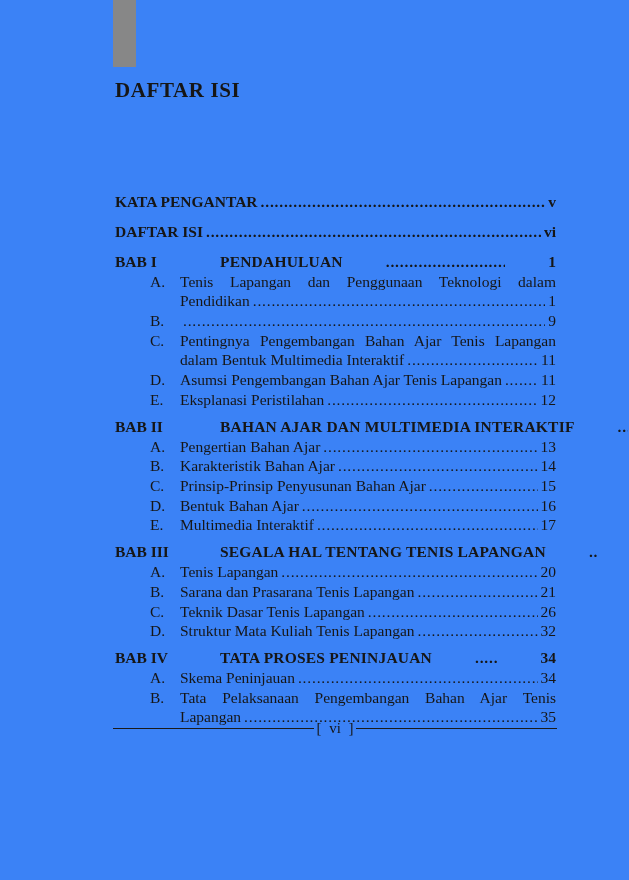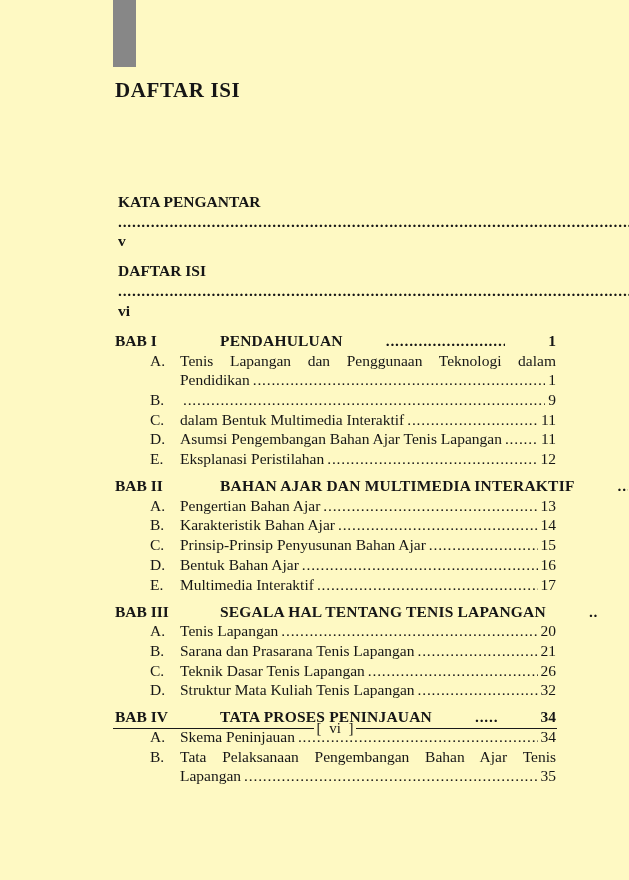--- a/index.html
+++ b/index.html
@@ -5,21 +5,21 @@
   html, body { margin: 0; padding: 0; }
   body {
     width: 629px;
     height: 880px;
     background: #ffffff;
     font-family: "Liberation Serif", "DejaVu Serif", serif;
     color: #161616;
     position: relative;
     overflow: hidden;
   }
-  .sheet { position: absolute; inset: 0; background: #fef9c3; }
+  .sheet { position: absolute; inset: 0; background: #3b82f6; }
 
   .decor-bar {
     position: absolute;
     left: 113px; top: 0;
     width: 23px; height: 67px;
     background: #878787;
   }
 
   .page-title {
     position: absolute;
@@ -46,21 +46,21 @@
   .dots {
     flex: 1;
     overflow: hidden;
     white-space: nowrap;
     letter-spacing: 0.8px;
     margin-left: 3px;
     min-width: 10px;
   }
   .pagenum { margin-left: 3px; white-space: nowrap; }
 
-  .front { font-weight: bold; margin-bottom: 10.3px; flex-direction: column; }
+  .front { font-weight: bold; margin-bottom: 10.3px; }
   .front:last-of-type { margin-bottom: 7.3px; }
 
   .chapter { margin-top: 7.3px; }
   .chapter-head { font-weight: bold; gap: 40px; }
   .chapter-label { flex: none; width: 65px; }
   .chapter-title { white-space: nowrap; letter-spacing: 0.2px; }
 
   .item { display: flex; margin-left: 35px; }
   .item-letter { flex: none; width: 30px; }
   .item-body { flex: 1; min-width: 0; }
@@ -123,20 +123,21 @@
           <div class="item-body">
             <div class="row">
               <span class="dots">........................................................................................................................................................................................................</span>
               <span class="pagenum">9</span>
             </div>
           </div>
         </div>
         <div class="item">
           <span class="item-letter">C.</span>
           <div class="item-body">
+            <div class="jline">Pentingnya Pengembangan Bahan Ajar Tenis Lapangan</div>
             <div class="row">
               <span class="entry-text">dalam Bentuk Multimedia Interaktif</span>
               <span class="dots">........................................................................................................................................................................................................</span>
               <span class="pagenum">11</span>
             </div>
           </div>
         </div>
         <div class="item">
           <span class="item-letter">D.</span>
           <div class="item-body">

